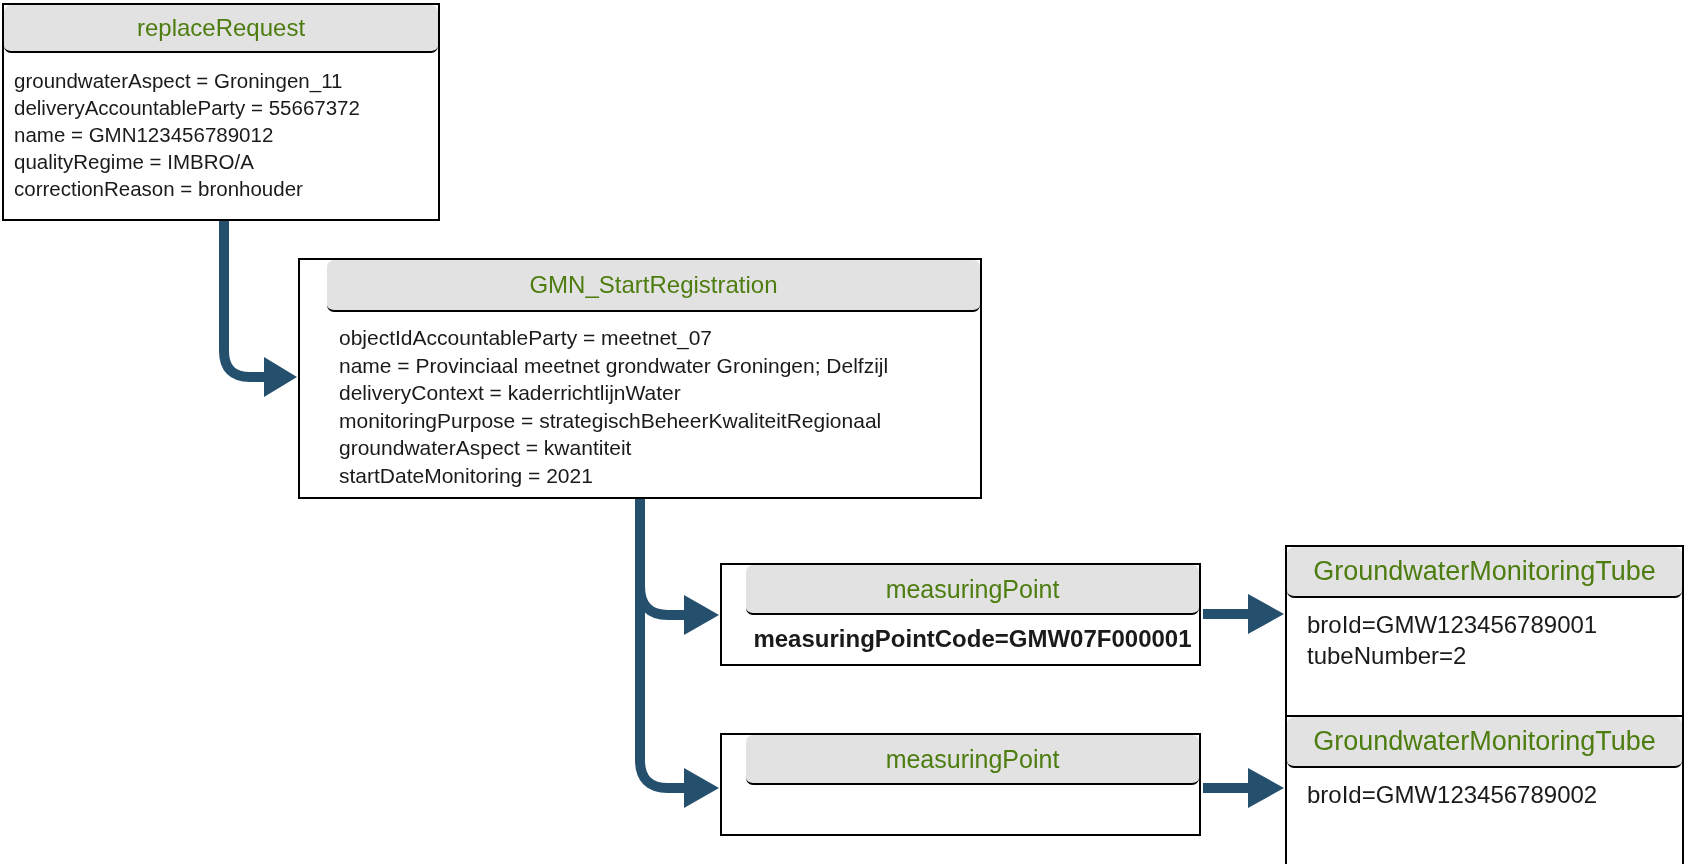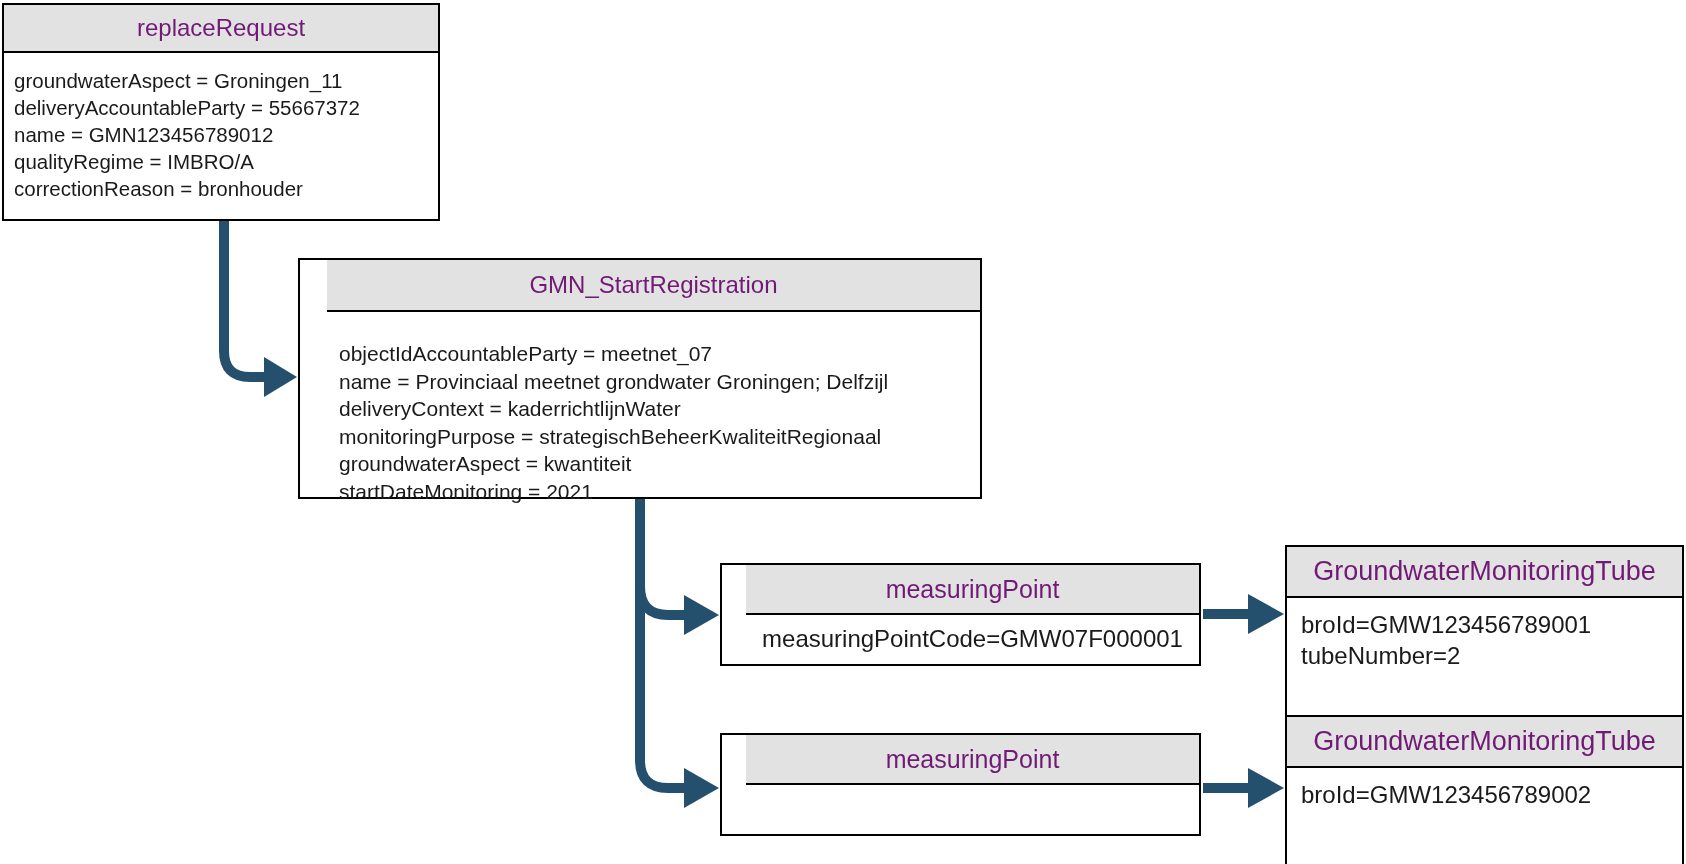--- a/index.html
+++ b/index.html
@@ -29,57 +29,59 @@
     color: #1a1a1a;
   }
   .node-header {
     box-sizing: border-box;
     background: #e2e2e2;
     border-bottom: 2px solid #000000;
     display: flex;
     align-items: center;
     justify-content: center;
     white-space: nowrap;
-    color: #701a75;
+    color: #4d7c0f;
+    border-radius: 7px;
   }
   .node-body {
     box-sizing: border-box;
     white-space: nowrap;
   }
   .attr-line { display: block; }
 
   
   #node-replace-request { left: 2px; top: 3px; width: 438px; height: 218px; }
   #node-replace-request .node-header { height: 48px; font-size: 24px; }
   #node-replace-request .node-body { padding: 14px 10px 0 10px; font-size: 20.5px; line-height: 27px; }
 
   
   #node-gmn-start-registration { left: 298px; top: 258px; width: 684px; height: 241px; padding-left: 27px; }
   #node-gmn-start-registration .node-header { height: 52px; font-size: 24px; }
-  #node-gmn-start-registration .node-body { padding: 12px 12px 0 12px; font-size: 21px; line-height: 27.5px; margin-top: 16px; }
+  #node-gmn-start-registration .node-body { padding: 12px 12px 0 12px; font-size: 21px; line-height: 27.5px; }
 
   
   .node-measuring-point { left: 720px; width: 481px; height: 103px; padding-left: 24px; }
   #node-measuring-point-1 { top: 563px; }
   #node-measuring-point-2 { top: 733px; }
   .node-measuring-point .node-header { height: 50px; font-size: 25px; }
   .node-measuring-point .node-body {
     height: 47px;
     display: flex;
     align-items: center;
     justify-content: center;
     font-size: 24px;
+    font-weight: bold;
   }
 
   
   .node-tube { left: 1285px; width: 399px; height: 178px; }
   #node-tube-1 { top: 545px; }
   #node-tube-2 { top: 715px; }
   .node-tube .node-header { height: 51px; font-size: 27px; }
-  .node-tube .node-body { padding: 11px 8px 0 14px; font-size: 24px; line-height: 31px; }
+  .node-tube .node-body { padding: 11px 8px 0 20px; font-size: 24px; line-height: 31px; }
 
   .connector-stroke {
     fill: none;
     stroke: #244f6d;
     stroke-width: 10;
   }
   .connector-head {
     fill: #244f6d;
     stroke: none;
   }

